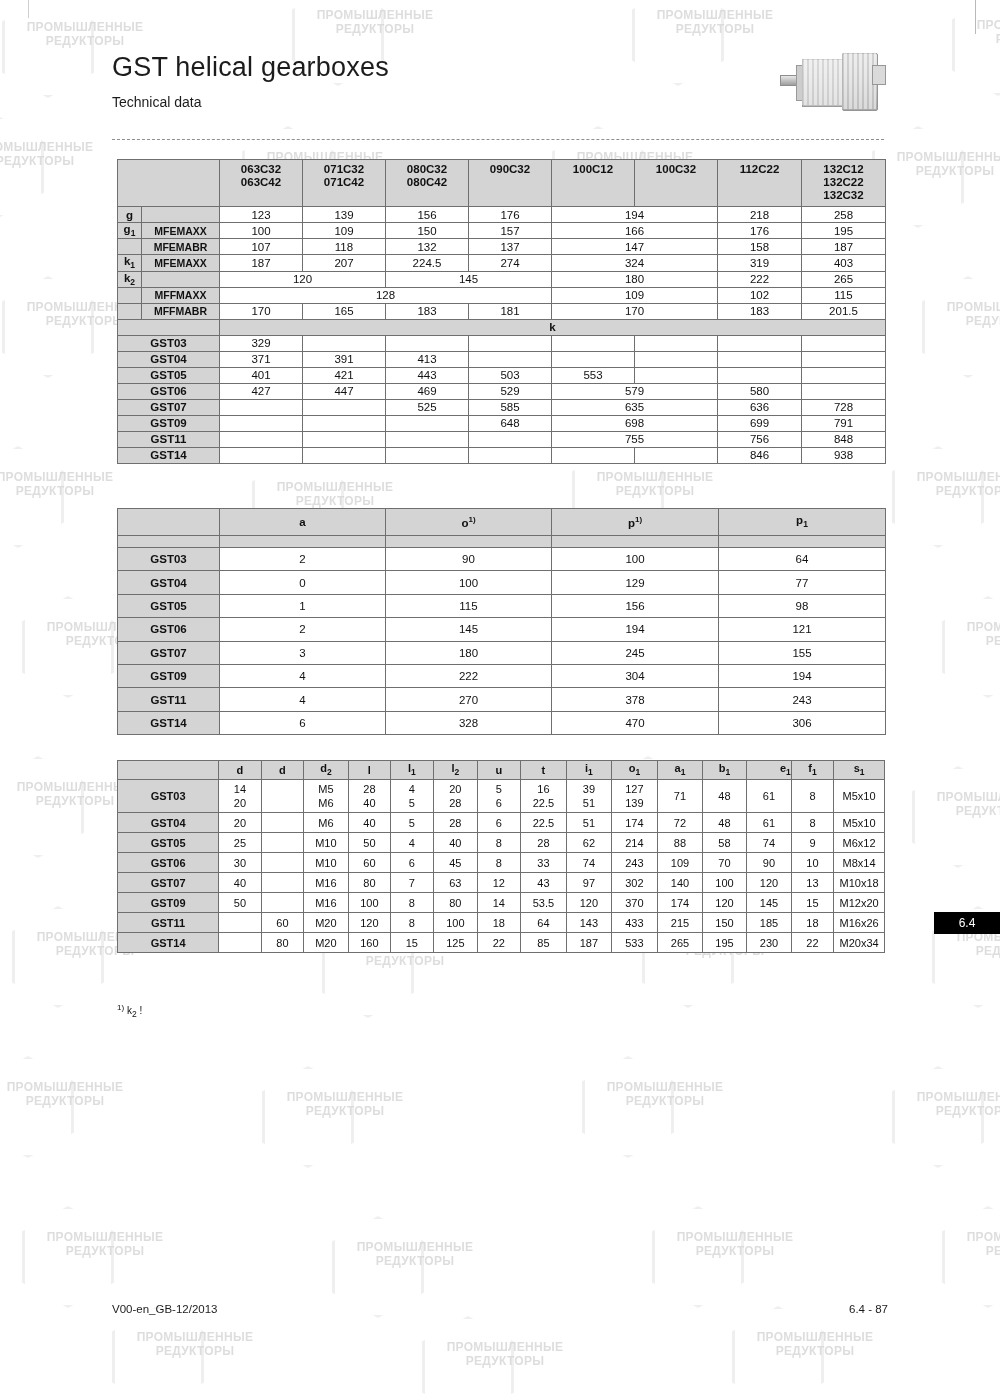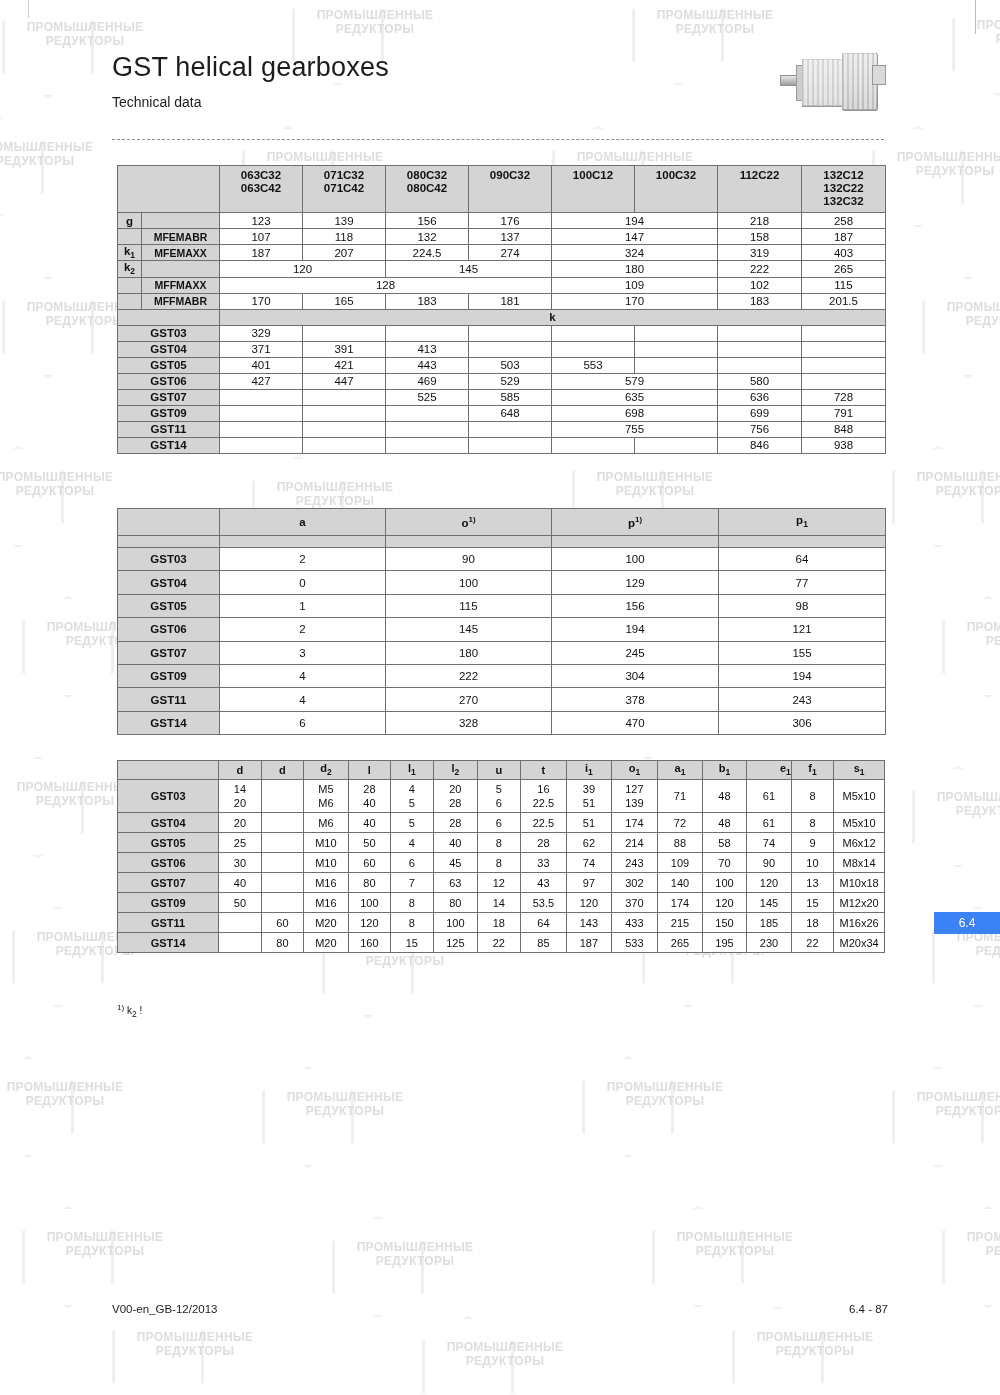--- a/index.html
+++ b/index.html
@@ -208,21 +208,21 @@
   }
   .sup {
     font-size: 8px;
     vertical-align: super;
   }
 
   
   #table1-wrap {
     position: absolute;
     left: 117px;
-    top: 165px;
+    top: 159px;
   }
   #table1 {
     width: 768px;
   }
   #table1 td { height: 15px; }
   #table1 .hdr td { height: 17px; }
 
   
   #table2-wrap {
     position: absolute;
@@ -255,21 +255,21 @@
     color: #111;
   }
 
   
   .tab-marker {
     position: absolute;
     right: 0;
     top: 912px;
     width: 66px;
     height: 22px;
-    background: #3b82f6;
+    background: #000000;
     color: #ffffff;
     font-size: 12px;
     display: flex;
     align-items: center;
     justify-content: center;
   }
 
   
   .footer-left {
     position: absolute;
@@ -458,20 +458,31 @@
           <tr>
             <td class="rowlabel">g</td>
             <td class="rowlabel-left" style="font-size: 10.5px;"></td>
             <td>123</td>
             <td>139</td>
             <td>156</td>
             <td>176</td>
             <td colspan="2">194</td>
             <td>218</td>
             <td>258</td>
+          </tr>
+          <tr>
+            <td class="rowlabel">g<span class="sub">1</span></td>
+            <td class="rowlabel-left" style="font-size: 10.5px;">MFEMAXX</td>
+            <td>100</td>
+            <td>109</td>
+            <td>150</td>
+            <td>157</td>
+            <td colspan="2">166</td>
+            <td>176</td>
+            <td>195</td>
           </tr>
           <tr>
             <td class="rowlabel"></td>
             <td class="rowlabel-left" style="font-size: 10.5px;">MFEMABR</td>
             <td>107</td>
             <td>118</td>
             <td>132</td>
             <td>137</td>
             <td colspan="2">147</td>
             <td>158</td>

